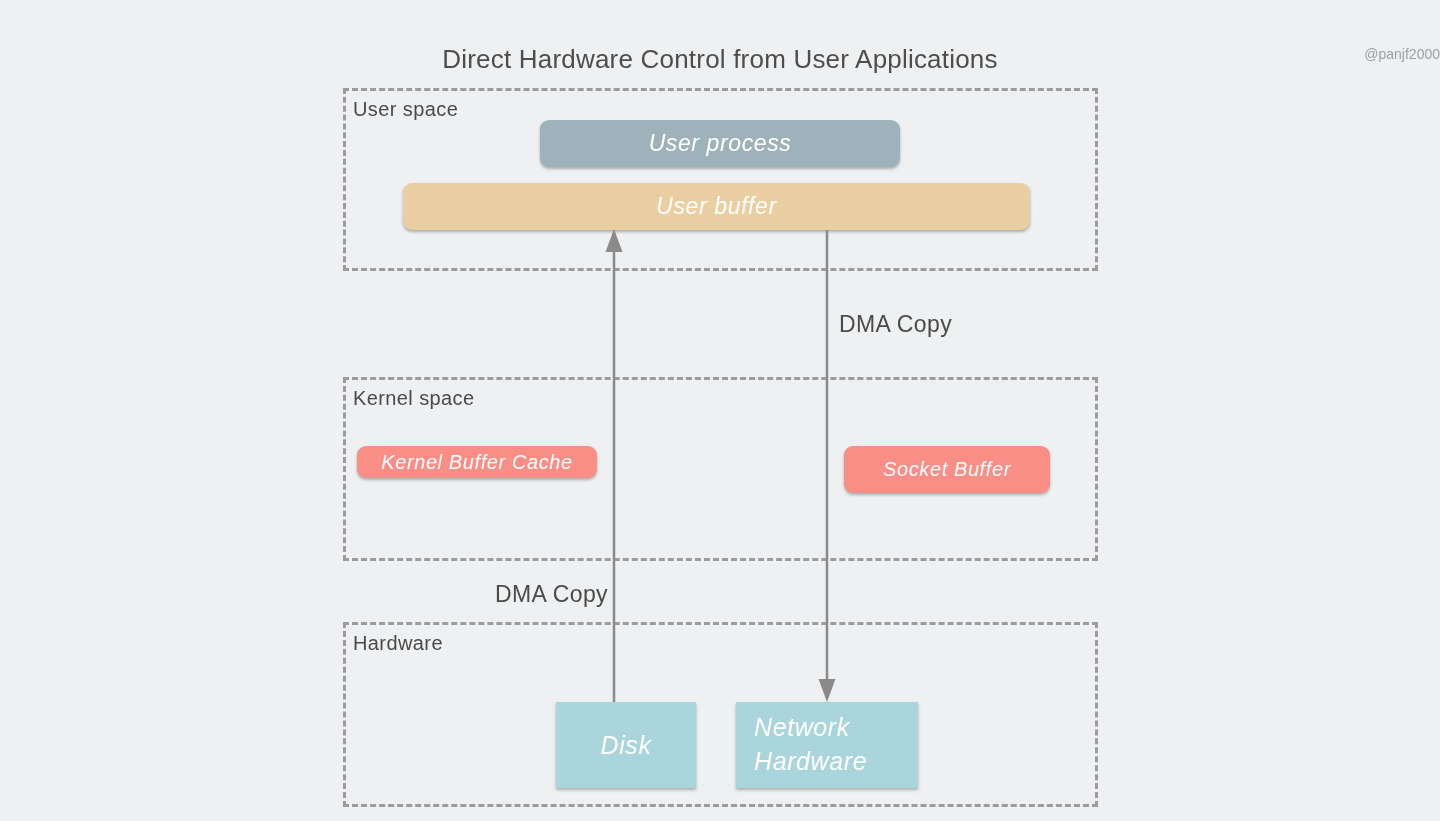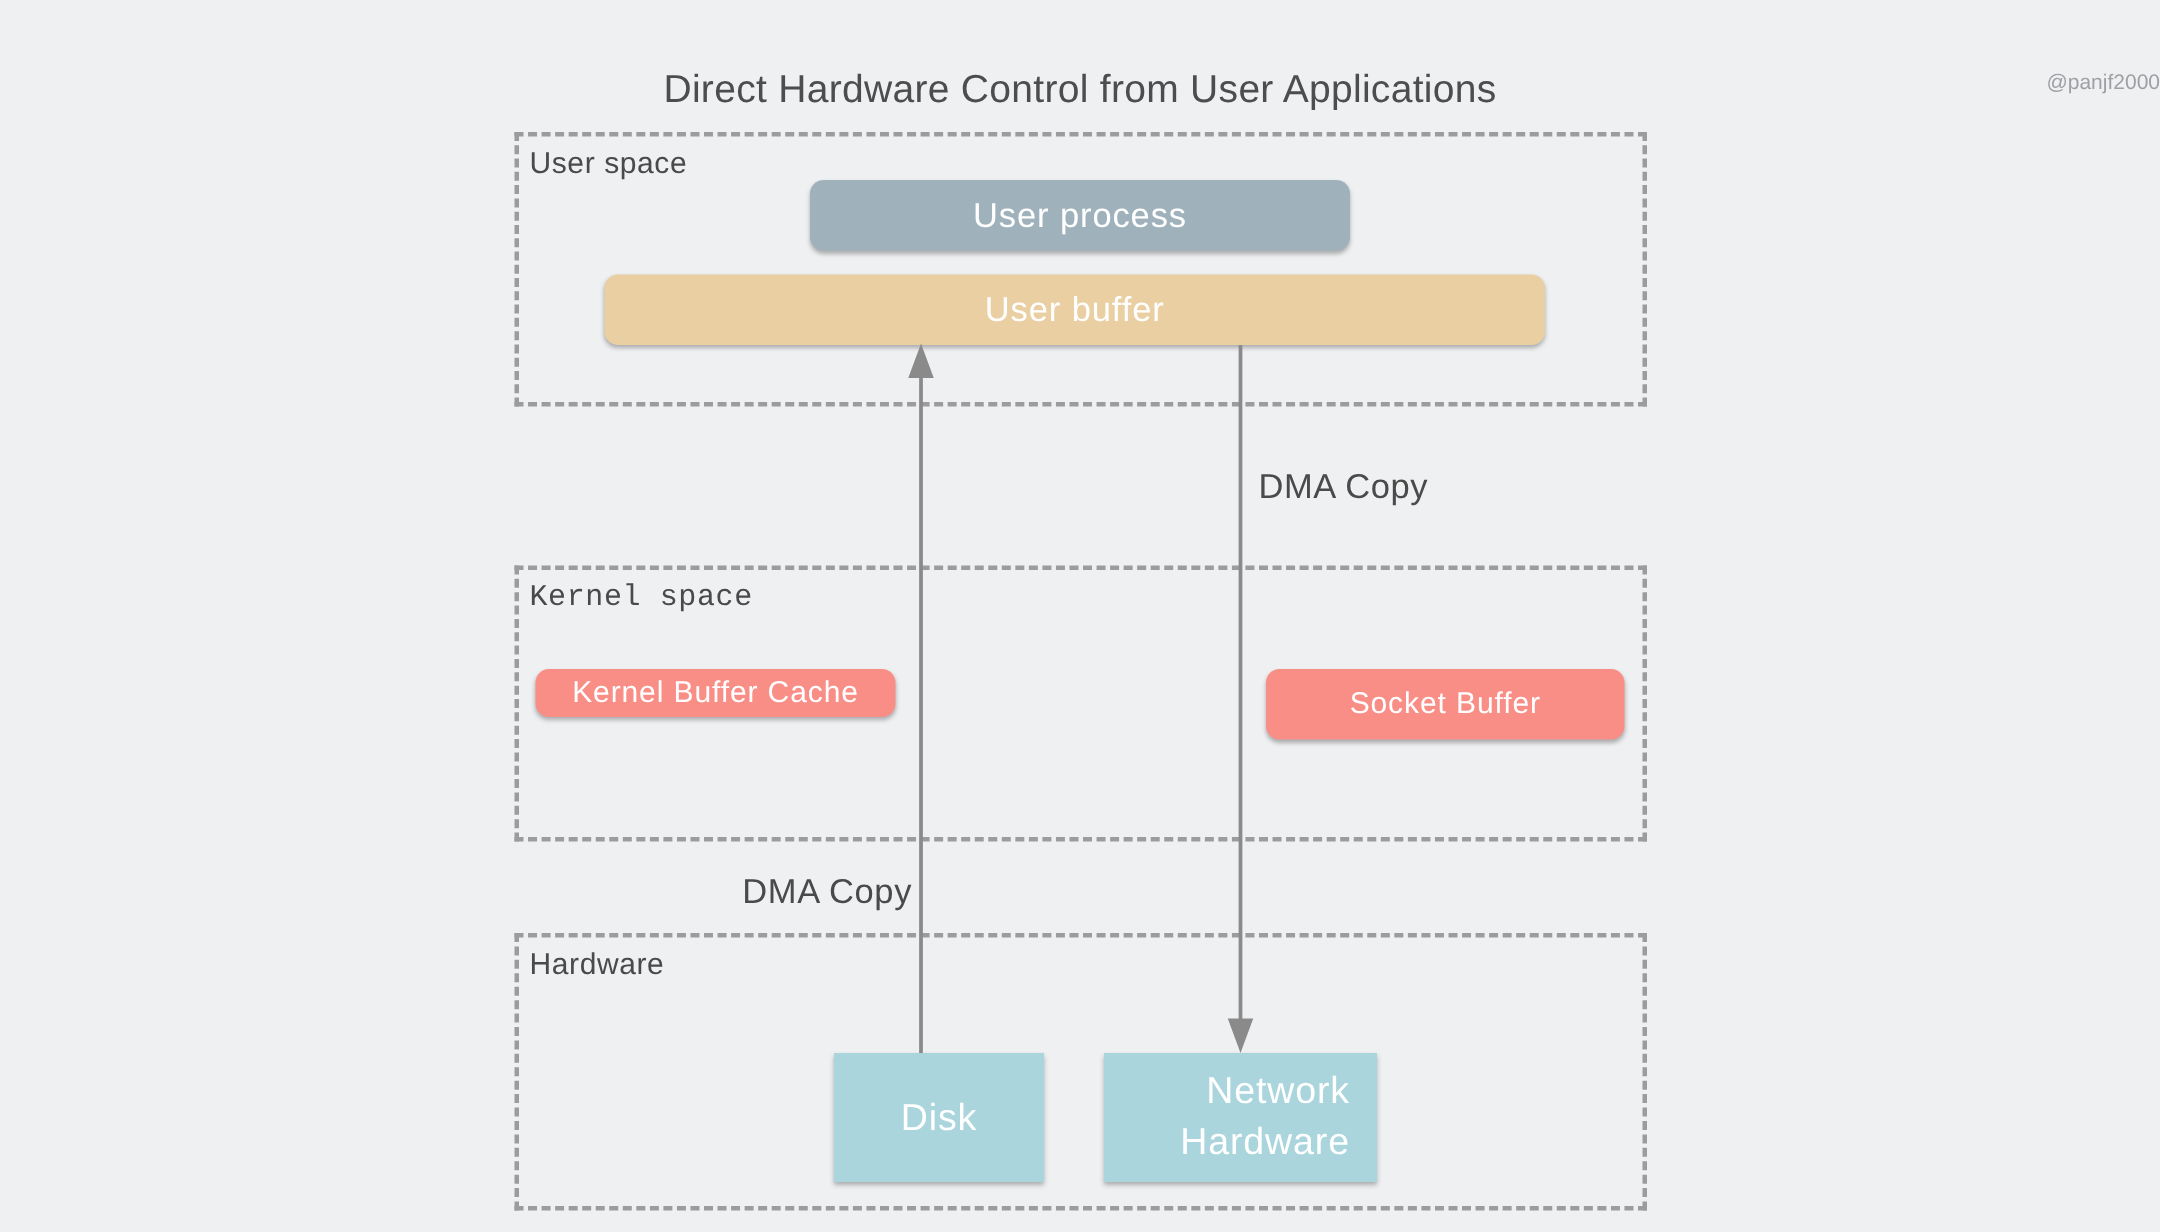--- a/index.html
+++ b/index.html
@@ -37,46 +37,47 @@
     color: #9FA0A4;
   }
   .zone {
     position: absolute;
     left: 343px;
     width: 749px;
     border: 3px dashed #9C9C9C;
     box-sizing: content-box;
   }
   .zone-user    { top: 88px;  height: 177px; }
-  .zone-kernel  { top: 377px; height: 178px; font-family: Liberation Mono, monospace; }
+  .zone-kernel  { top: 377px; height: 178px; }
   .zone-hw      { top: 622px; height: 179px; }
   .zone-label {
     position: absolute;
     top: 7px;
     left: 7px;
     font-size: 20px;
     color: #4A4A4A;
     letter-spacing: 0.4px;
   }
   .node {
     position: absolute;
     display: flex;
     align-items: center;
     justify-content: center;
     color: #FFFFFF;
-    text-align: right;
+    text-align: left;
     letter-spacing: 0.6px;
     box-shadow: 0 2px 3px rgba(90,90,90,0.45);
     box-sizing: border-box;
+    font-style: italic;
   }
   .rounded { border-radius: 9px; }
   .node-user-process { left: 540px; top: 120px; width: 360px; height: 47px; font-size: 23px; }
   .node-user-buffer  { left: 403px; top: 183px; width: 627px; height: 47px; font-size: 23px; }
   .node-kbc          { left: 357px; top: 446px; width: 240px; height: 32px; font-size: 20px; }
-  .node-socket       { left: 844px; top: 446px; width: 239px; height: 47px; font-size: 20px; }
+  .node-socket       { left: 844px; top: 446px; width: 206px; height: 47px; font-size: 20px; }
   .node-disk         { left: 543px; top: 702px; width: 140px; height: 86px; font-size: 25px; margin-left: 13px; }
   .node-nic          { left: 736px; top: 702px; width: 182px; height: 86px; font-size: 25px; line-height: 1.35; padding: 0 18px; }
   .arrows {
     position: absolute;
     top: 0; left: 0;
     width: 1440px; height: 821px;
     pointer-events: none;
   }
   .edge-label {
     position: absolute;

